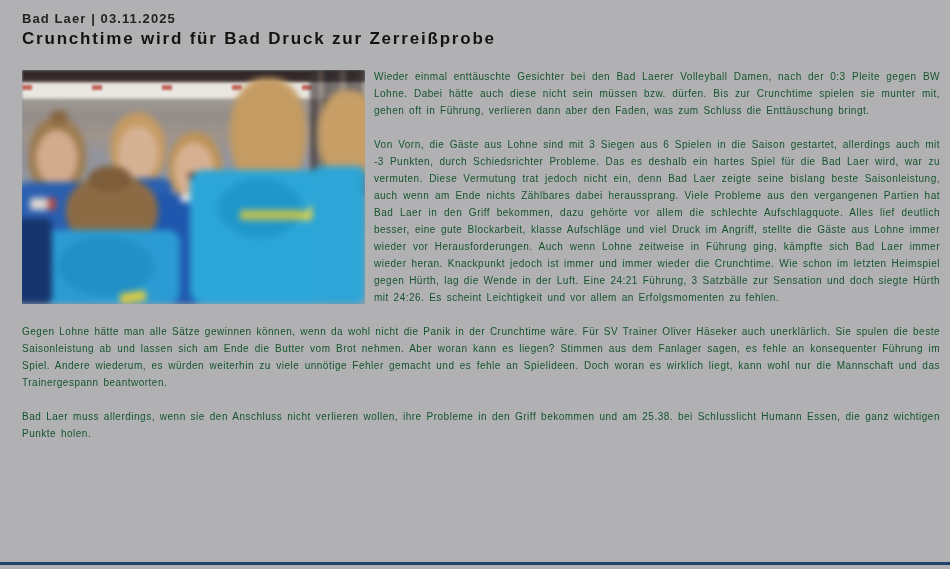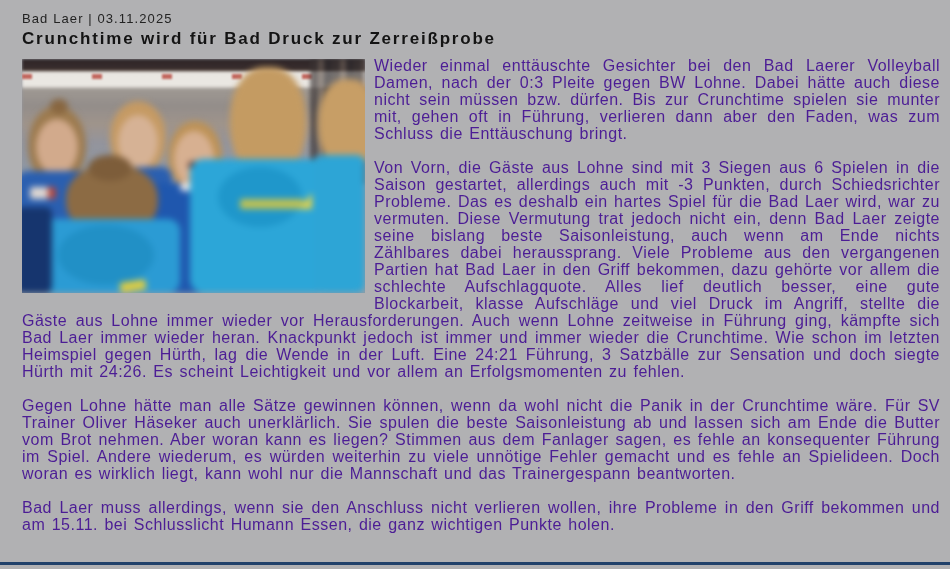--- a/index.html
+++ b/index.html
@@ -9,31 +9,31 @@
     font-family:"Liberation Sans", sans-serif;
     position:relative; overflow:hidden;
   }
   .page {
     position:absolute; inset:0;
     padding:11px 10px 0 22px;
     box-sizing:border-box;
   }
   .dateline {
     font-size:13px; letter-spacing:1.1px;
-    color:#232323; font-weight:400;
+    color:#232323; font-weight:700;
   }
   .headline {
     font-size:17px; font-weight:700; letter-spacing:1.8px;
     color:#141414; margin:3px 0 0 0;
   }
   .body {
-    margin-top:8px;
-    font-size:16px; line-height:17px;
+    margin-top:19px;
+    font-size:10px; line-height:17px;
     letter-spacing:0.5px; word-spacing:1.5px;
-    color:#4c1d95; text-align:justify;
+    color:#14532d; text-align:justify;
   }
   .body p { margin:0 0 17px 0; }
 
   
   .photo {
     float:left; width:343px; height:234px;
     margin:2px 9px 6px 0;
     position:relative; overflow:hidden;
     background:#95989f;
   }
@@ -140,17 +140,17 @@
         <div class="f bodyF"></div>
         <div class="f hoodF"></div>
         <div class="f logoF"></div>
         <div class="f navyL"></div>
       </div>
     </div>
 
     <p>Wieder einmal enttäuschte Gesichter bei den Bad Laerer Volleyball Damen, nach der 0:3 Pleite gegen BW Lohne. Dabei hätte auch diese nicht sein müssen bzw. dürfen. Bis zur Crunchtime spielen sie munter mit, gehen oft in Führung, verlieren dann aber den Faden, was zum Schluss die Enttäuschung bringt.</p>
     <p>Von Vorn, die Gäste aus Lohne sind mit 3 Siegen aus 6 Spielen in die Saison gestartet, allerdings auch mit -3 Punkten, durch Schiedsrichter Probleme. Das es deshalb ein hartes Spiel für die Bad Laer wird, war zu vermuten. Diese Vermutung trat jedoch nicht ein, denn Bad Laer zeigte seine bislang beste Saisonleistung, auch wenn am Ende nichts Zählbares dabei heraussprang. Viele Probleme aus den vergangenen Partien hat Bad Laer in den Griff bekommen, dazu gehörte vor allem die schlechte Aufschlagquote. Alles lief deutlich besser, eine gute Blockarbeit, klasse Aufschläge und viel Druck im Angriff, stellte die Gäste aus Lohne immer wieder vor Herausforderungen. Auch wenn Lohne zeitweise in Führung ging, kämpfte sich Bad Laer immer wieder heran. Knackpunkt jedoch ist immer und immer wieder die Crunchtime. Wie schon im letzten Heimspiel gegen Hürth, lag die Wende in der Luft. Eine 24:21 Führung, 3 Satzbälle zur Sensation und doch siegte Hürth mit 24:26. Es scheint Leichtigkeit und vor allem an Erfolgsmomenten zu fehlen.</p>
     <p>Gegen Lohne hätte man alle Sätze gewinnen können, wenn da wohl nicht die Panik in der Crunchtime wäre. Für SV Trainer Oliver Häseker auch unerklärlich. Sie spulen die beste Saisonleistung ab und lassen sich am Ende die Butter vom Brot nehmen. Aber woran kann es liegen? Stimmen aus dem Fanlager sagen, es fehle an konsequenter Führung im Spiel. Andere wiederum, es würden weiterhin zu viele unnötige Fehler gemacht und es fehle an Spielideen. Doch woran es wirklich liegt, kann wohl nur die Mannschaft und das Trainergespann beantworten.</p>
-    <p>Bad Laer muss allerdings, wenn sie den Anschluss nicht verlieren wollen, ihre Probleme in den Griff bekommen und am 15.11. bei Schlusslicht Humann Essen, die ganz wichtigen Punkte holen.</p>
+    <p>Bad Laer muss allerdings, wenn sie den Anschluss nicht verlieren wollen, ihre Probleme in den Griff bekommen und am 25.38. bei Schlusslicht Humann Essen, die ganz wichtigen Punkte holen.</p>
   </div>
 
   <div class="bottom-rule"></div>
 </div>
 
 </body></html>

